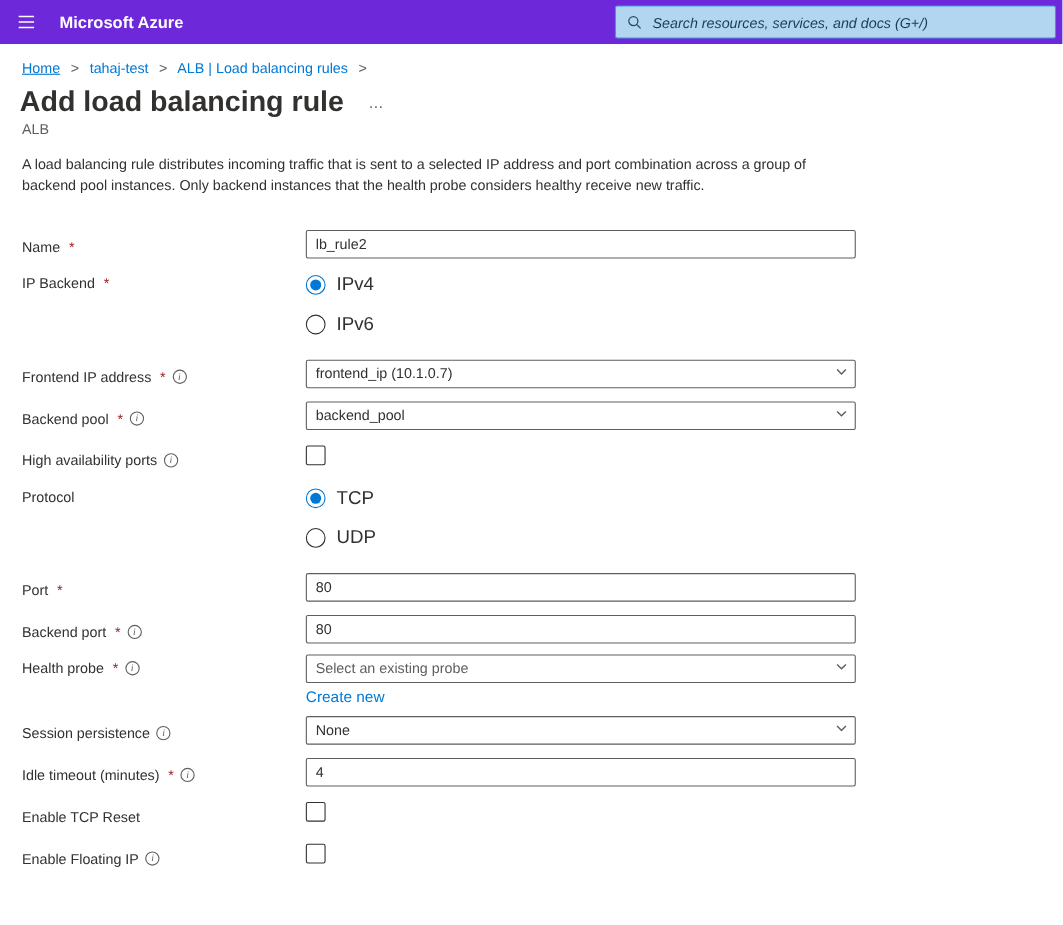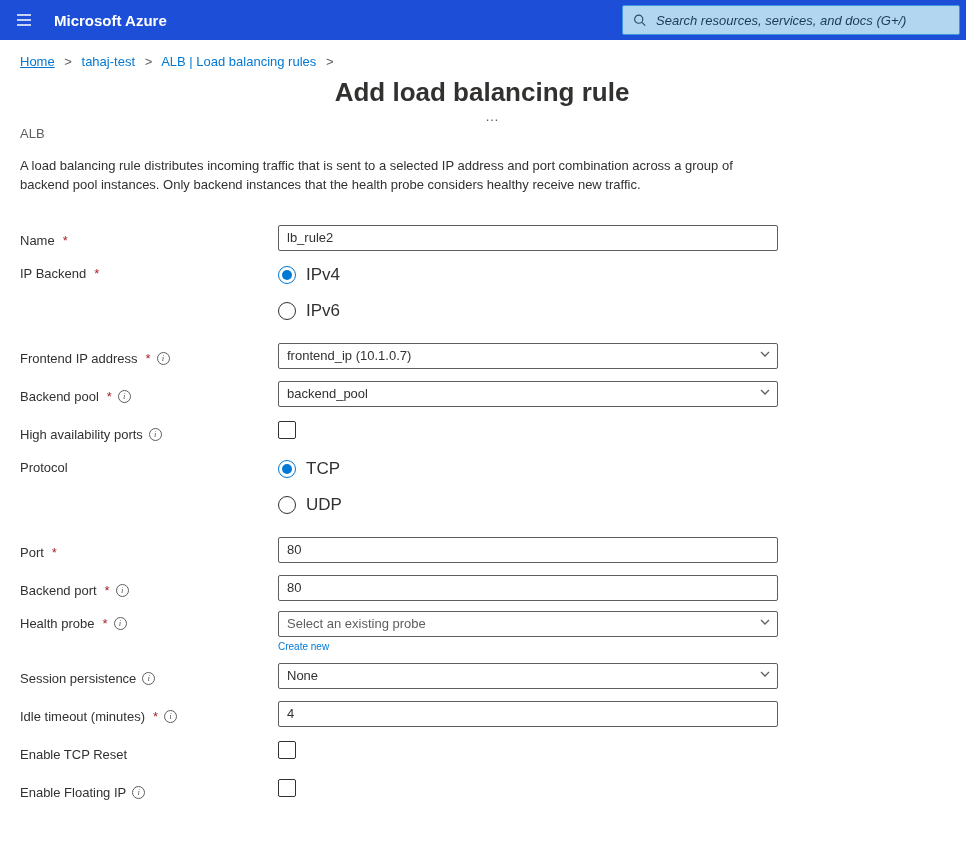--- a/index.html
+++ b/index.html
@@ -6,21 +6,21 @@
   html, body {
     margin: 0; padding: 0;
     font-family: "Segoe UI", -apple-system, Helvetica, Arial, sans-serif;
     font-size: 13px;
     color: #323130;
     background: #ffffff;
     width: 966px;
   }
   
   .topbar {
-    background: #1d4ed8;
+    background: #6d28d9;
     height: 40px;
     display: flex;
     align-items: center;
     color: #fff;
   }
   .hamburger {
     width: 48px; height: 40px;
     display: flex; align-items: center; justify-content: center;
     cursor: pointer;
   }
@@ -28,21 +28,21 @@
   .brand {
     font-weight: 600;
     font-size: 15px;
     padding-left: 6px;
     white-space: nowrap;
   }
   .topbar-spacer { flex: 1; }
   .searchbox {
     background: #b2d6f0;
     height: 30px;
-    width: 338px;
+    width: 401px;
     margin-right: 6px;
     border-radius: 2px;
     display: flex;
     align-items: center;
     padding: 0 10px;
     color: #1b3a57;
     border: 1px solid #3e97dc;
   }
   .searchbox svg { width: 14px; height: 14px; margin-right: 8px; opacity: .9; }
   .searchbox input {
@@ -63,21 +63,20 @@
   }
   .crumbs a { color: #0078d4; text-decoration: none; }
   .crumbs a.first { text-decoration: underline; }
   .crumbs .sep { color: #605e5c; margin: 0 6px; }
   .crumbs .sep:last-child::after { content: ""; }
   .crumbs .sep::after { content: ""; }
   
   .title-row {
     display: flex; align-items: center;
     padding: 4px 20px 0 18px;
-    flex-direction: column;
   }
   h1 {
     font-size: 26px;
     font-weight: 600;
     margin: 0;
   }
   .dots {
     margin-left: 22px;
     color: #605e5c;
     letter-spacing: 2px;
@@ -168,21 +167,21 @@
   .radio-label { font-size: 17px; }
   .checkbox {
     width: 18px; height: 18px;
     border: 1px solid #323130;
     border-radius: 2px;
     cursor: pointer;
     background: #fff;
   }
   .link {
     color: #0078d4;
-    font-size: 10px;
+    font-size: 14px;
     text-decoration: none;
     display: inline-block;
     margin-top: 4px;
     cursor: pointer;
   }
 </style>
 </head>
 <body>
 
 <div class="topbar">

